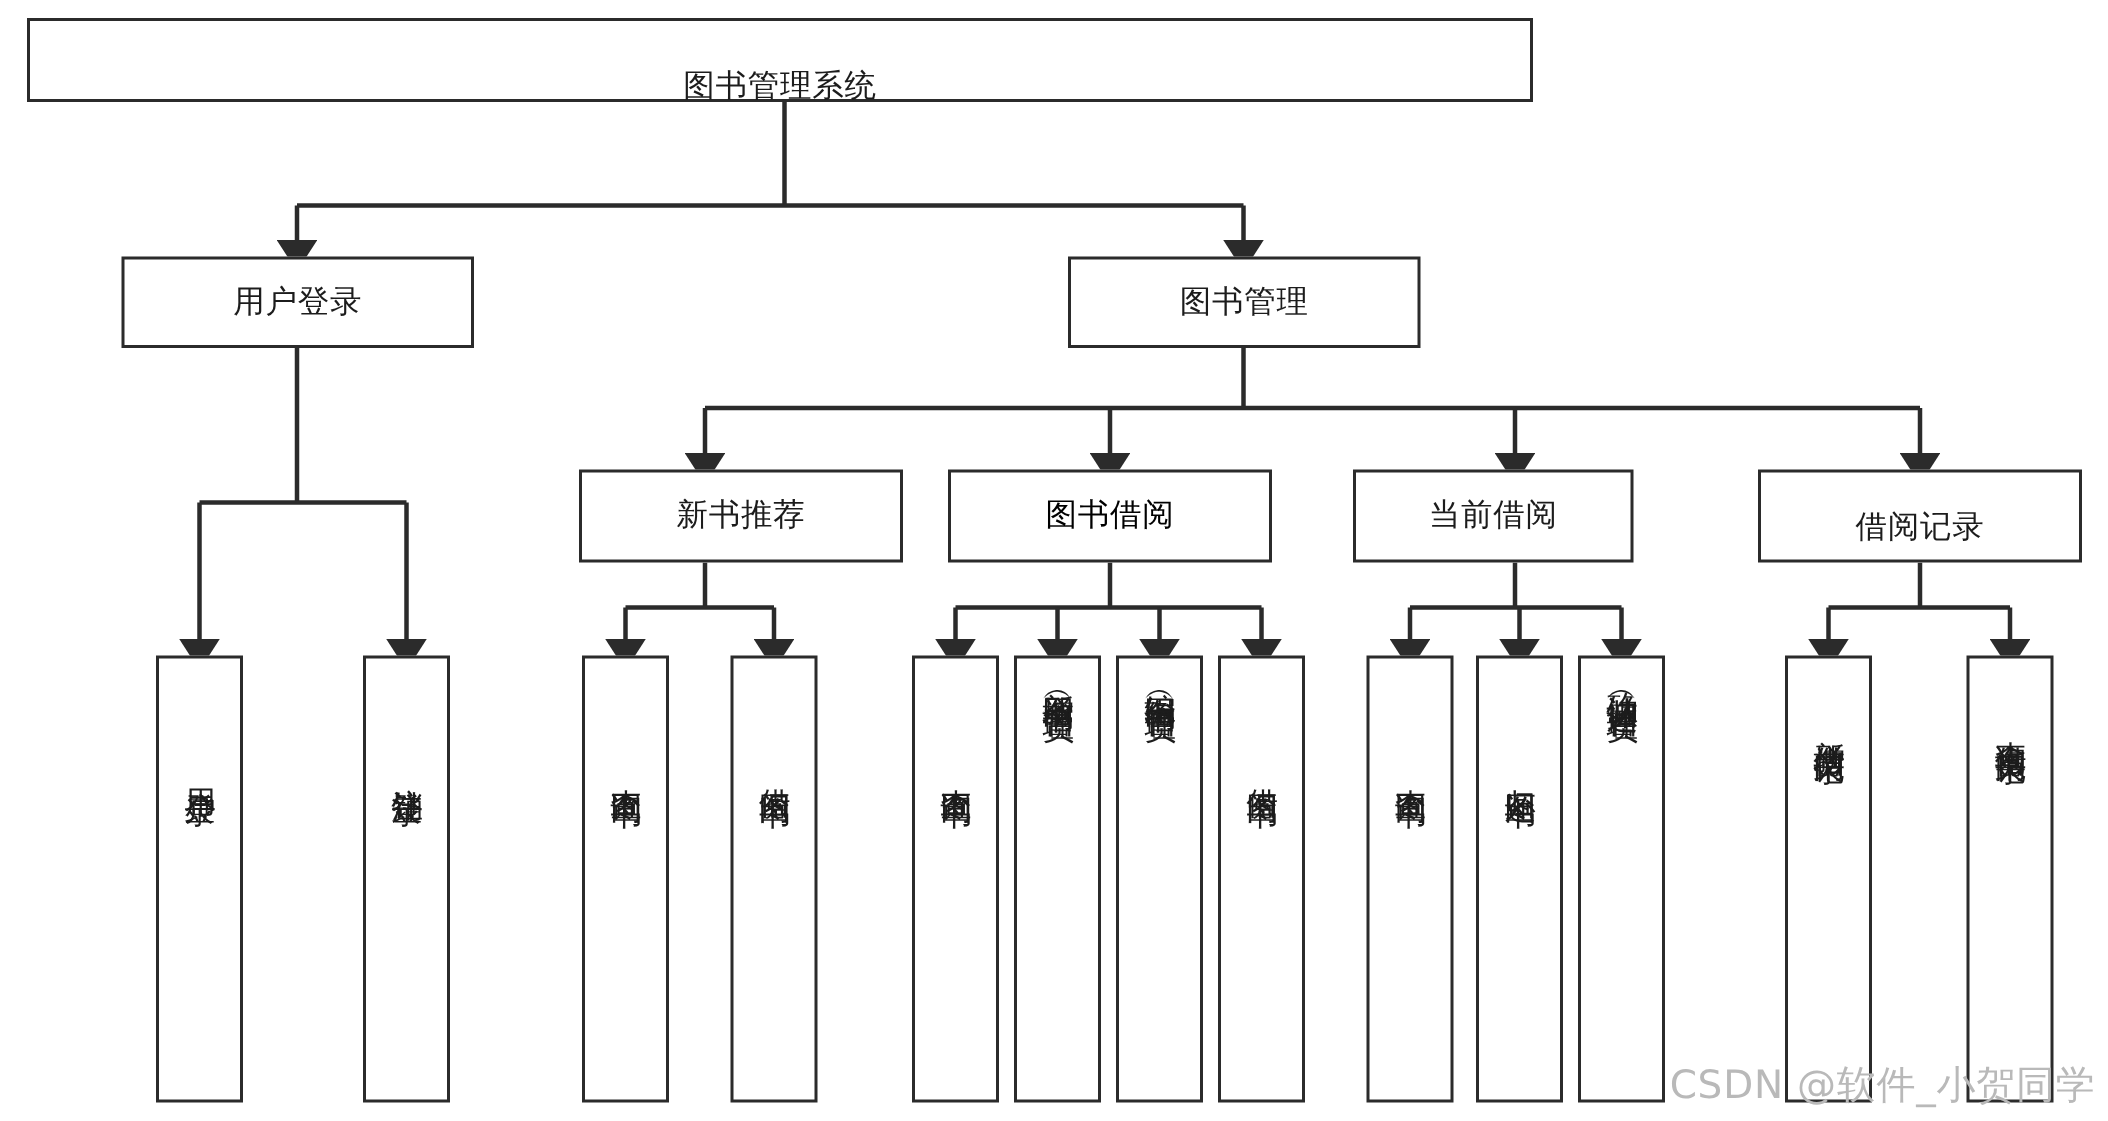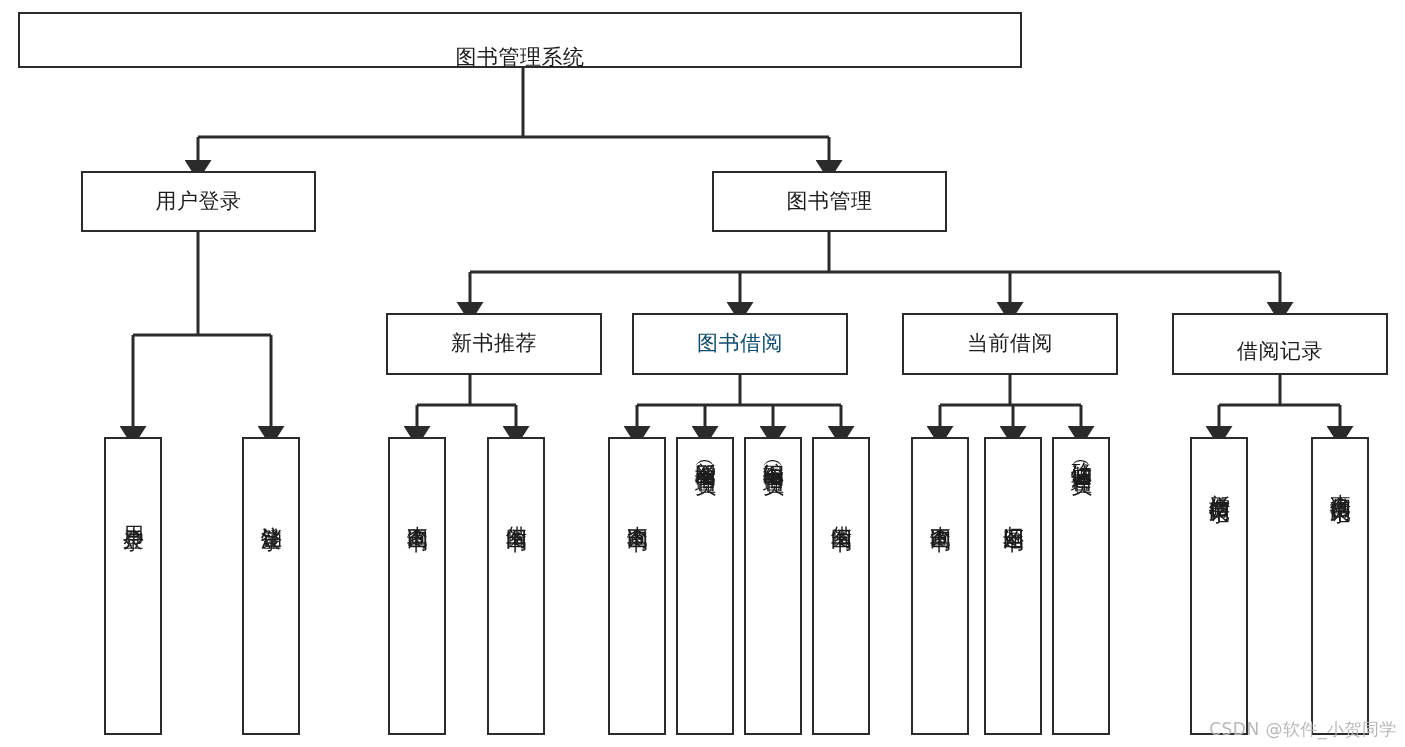--- a/index.html
+++ b/index.html
@@ -66,21 +66,21 @@
   .node.leaf.pad-small .node-label {
     padding-top: 38px;
   }
   .node.leaf.pad-none .node-label {
     padding-top: 6px;
   }
   #watermark {
     position: absolute;
     right: 8px;
     bottom: 6px;
-    font-size: 17px;
+    font-size: 26px;
     color: #b9b9b9;
     letter-spacing: 0.5px;
     white-space: nowrap;
   }
 </style>
 </head>
 <body>
 
 <div id="diagram-root">
 
@@ -134,23 +134,23 @@
       <div class="node level1" style="left: 81px; top: 171px; width: 235px; height: 61px; border-color: rgb(43, 43, 43); background: rgb(255, 255, 255);">
         <span class="node-label" style="color: rgb(28, 28, 28);">用户登录</span>
       </div>
       <div class="node level1" style="left: 712px; top: 171px; width: 235px; height: 61px; border-color: rgb(43, 43, 43); background: rgb(255, 255, 255);">
         <span class="node-label" style="color: rgb(28, 28, 28); text-align: center;">图书管理</span>
       </div>
       <div class="node level2" style="left: 362px; top: 313px; width: 216px; height: 62px; border-color: rgb(43, 43, 43); background: rgb(255, 255, 255); margin-left: 24px;">
         <span class="node-label" style="color: rgb(28, 28, 28);">新书推荐</span>
       </div>
       <div class="node level2" style="left: 632px; top: 313px; width: 216px; height: 62px; border-color: rgb(43, 43, 43); background: rgb(255, 255, 255);">
-        <span class="node-label" style="color: #0c4a6e;">图书借阅</span>
+        <span class="node-label" style="color: #000000;">图书借阅</span>
       </div>
-      <div class="node level2" style="left: 902px; top: 313px; width: 216px; height: 62px; border-color: rgb(43, 43, 43); background: rgb(255, 255, 255);">
+      <div class="node level2" style="left: 902px; top: 313px; width: 187px; height: 62px; border-color: rgb(43, 43, 43); background: rgb(255, 255, 255);">
         <span class="node-label" style="color: rgb(28, 28, 28);">当前借阅</span>
       </div>
       <div class="node level2" style="left: 1172px; top: 313px; width: 216px; height: 62px; border-color: rgb(43, 43, 43); background: rgb(255, 255, 255);">
         <span class="node-label" style="color: rgb(28, 28, 28); margin-top: 15px;">借阅记录</span>
       </div>
       <div class="node leaf pad-mid" style="left: 104px; top: 437px; width: 58px; height: 298px; border-color: rgb(43, 43, 43); background: rgb(255, 255, 255);">
         <span class="node-label" style="color: rgb(28, 28, 28);">用户登录</span>
       </div>
       <div class="node leaf pad-mid" style="left: 242px; top: 437px; width: 58px; height: 298px; border-color: rgb(43, 43, 43); background: rgb(255, 255, 255);">
         <span class="node-label" style="color: rgb(28, 28, 28);">注销登录</span>

